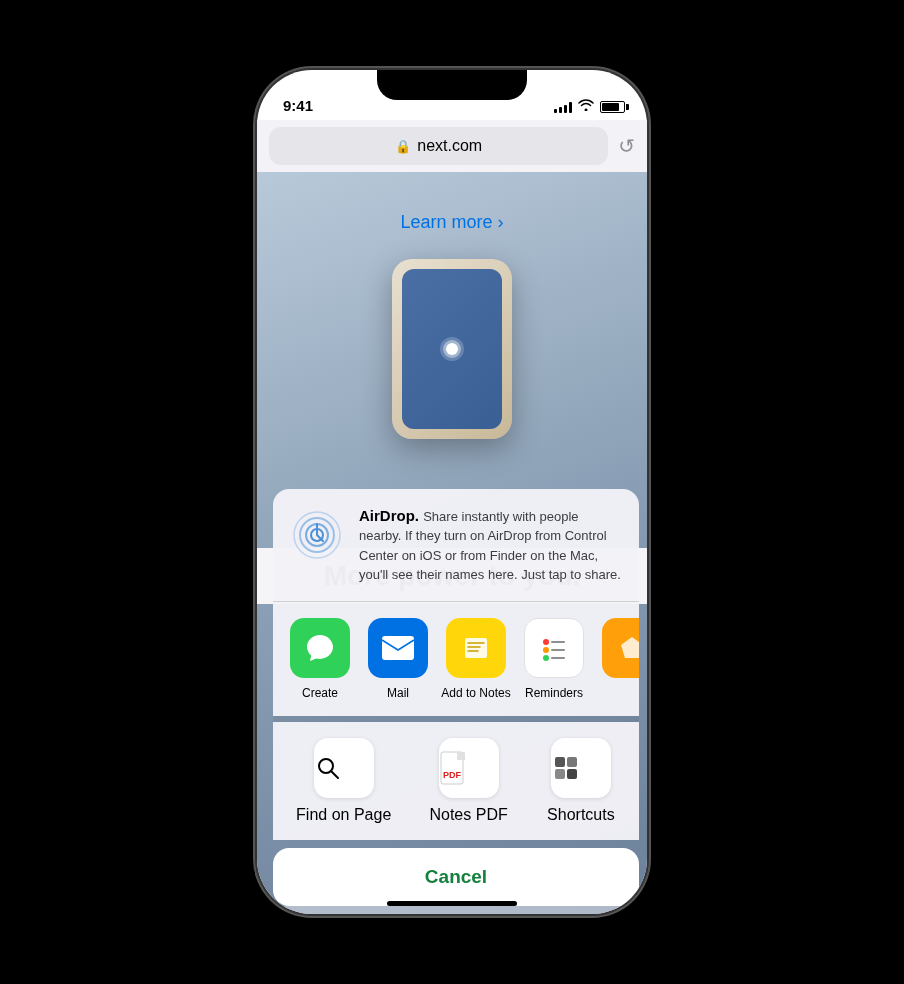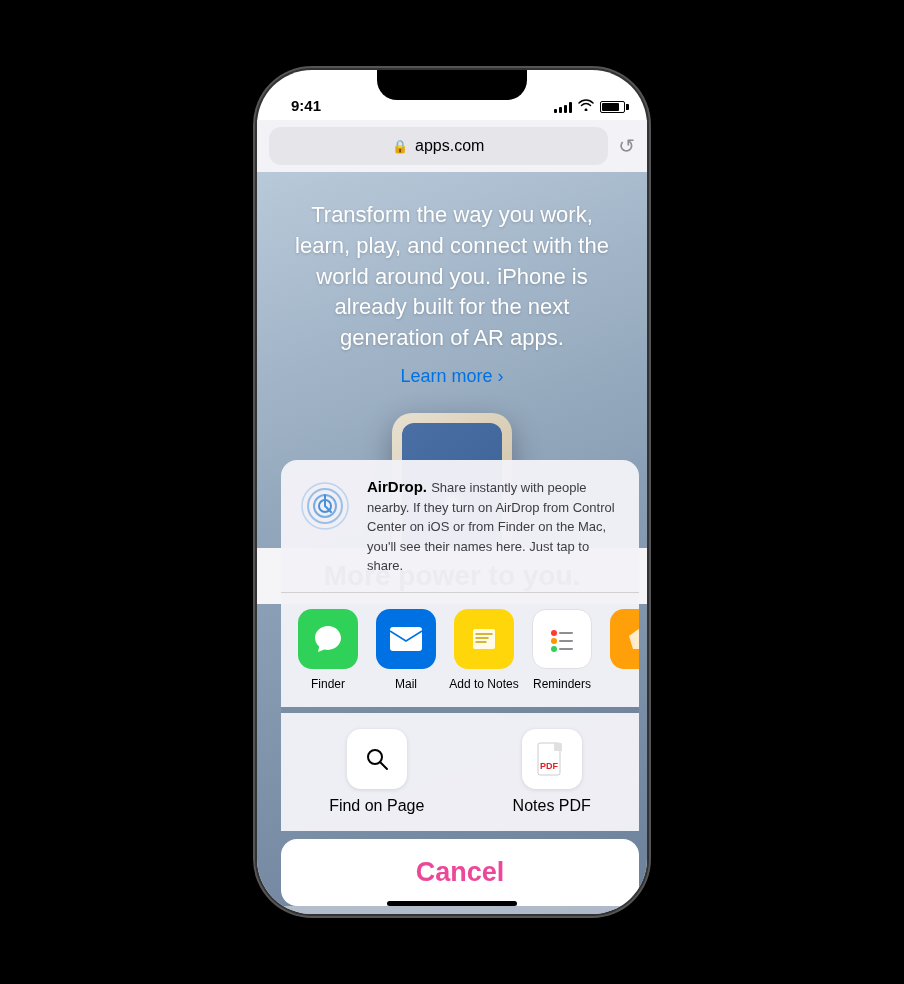--- a/index.html
+++ b/index.html
@@ -32,21 +32,21 @@
       height: 30px;
       background: #000;
       border-radius: 0 0 20px 20px;
       z-index: 100;
     }
 
     
     .status-bar {
       position: absolute;
       top: 0;
-      left: 12px;
+      left: 4px;
       right: 0;
       height: 50px;
       display: flex;
       align-items: flex-end;
       justify-content: space-between;
       padding: 0 22px 6px;
       z-index: 99;
       background: transparent;
     }
     .status-time {
@@ -208,21 +208,21 @@
       height: 12px;
       background: #fff;
       border-radius: 50%;
       box-shadow: 0 0 0 3px rgba(255,255,255,0.4), 0 0 0 6px rgba(255,255,255,0.2);
     }
 
     
     .share-sheet-overlay {
       position: absolute;
       bottom: 0;
-      left: 16px;
+      left: 8px;
       right: 0;
       z-index: 200;
     }
 
     
     .airdrop-panel {
       background: rgba(242, 242, 247, 0.97);
       margin: 0 8px;
       border-radius: 16px 16px 0 0;
       padding: 18px 16px 16px;
@@ -328,44 +328,44 @@
       gap: 8px;
       min-width: 70px;
     }
     .share-action-icon-wrap {
       width: 60px;
       height: 60px;
       background: #fff;
       border-radius: 14px;
       display: flex;
       align-items: center;
-      justify-content: center;
+      justify-content: flex-start;
       font-size: 26px;
       color: #15803d;
       box-shadow: 0 1px 4px rgba(0,0,0,0.12);
     }
     .share-action-label {
       font-size: 16px;
       color: #000;
       text-align: center;
     }
 
     
     .cancel-panel {
       background: #fff;
       margin: 8px 8px 0;
       border-radius: 16px;
     }
     .cancel-btn {
       width: 100%;
       padding: 18px;
       text-align: center;
-      font-size: 27px;
+      font-size: 19px;
       font-weight: 600;
-      color: #ec4899;
+      color: #15803d;
       background: transparent;
       border: none;
       border-radius: 16px;
       cursor: pointer;
     }
 
     
     .bottom-spacer {
       height: 8px;
       background: rgba(242,242,247,0.5);
@@ -422,28 +422,27 @@
       </span>
       <div class="battery-icon">
         <div class="battery-fill"></div>
       </div>
     </div>
   </div>
 
   <div class="browser-bar">
     <div class="url-bar">
       <span class="lock-icon">🔒</span>
-      <span class="url-text">apps.com</span>
+      <span class="url-text">next.com</span>
     </div>
     <span class="reload-btn">↺</span>
   </div>
 
   <div class="web-content">
     <div class="web-text-block">
-      <p class="web-headline">Transform the way you work, learn, play, and connect with the world around you. iPhone is already built for the next generation of AR apps.</p>
       <a class="learn-more-link">Learn more ›</a>
     </div>
     <div class="phone-image-area">
       <div class="phone-hand-placeholder">
         <div class="ar-dot"></div>
       </div>
     </div>
     <div class="more-power-text">More power to you.</div>
   </div>
 
@@ -471,21 +470,21 @@
 
     <div class="share-apps-panel">
       <div class="share-apps-row">
 
         <div class="share-app-item">
           <div class="share-app-icon icon-message">
             <svg width="34" height="34" viewBox="0 0 34 34" fill="none">
               <path d="M17 4C9.8 4 4 9.3 4 15.8C4 19.2 5.6 22.3 8.2 24.5L7 30L13.2 27.4C14.4 27.7 15.7 27.9 17 27.9C24.2 27.9 30 22.6 30 16.1C30 9.6 24.2 4 17 4Z" fill="white"></path>
             </svg>
           </div>
-          <span class="share-app-label">Finder</span>
+          <span class="share-app-label">Create</span>
         </div>
 
         <div class="share-app-item">
           <div class="share-app-icon icon-mail">
             <svg width="34" height="26" viewBox="0 0 34 26" fill="none">
               <rect x="1" y="1" width="32" height="24" rx="3" fill="white"></rect>
               <path d="M1 5L17 15L33 5" stroke="#0071e3" stroke-width="1.5" fill="none"></path>
             </svg>
           </div>
           <span class="share-app-label">Mail</span>
@@ -551,20 +550,31 @@
             <svg width="32" height="36" viewBox="0 0 32 36" fill="none">
               <rect x="2" y="2" width="22" height="32" rx="2" fill="#fff" stroke="#ccc" stroke-width="1"></rect>
               <path d="M18 2 L26 10" stroke="#ccc" stroke-width="1" fill="none"></path>
               <rect x="18" y="2" width="8" height="8" rx="1" fill="#e0e0e0"></rect>
               <text x="4" y="28" font-size="9" fill="#e02020" font-weight="700" font-family="Arial">PDF</text>
             </svg>
           </div>
           <span class="share-action-label">Notes PDF</span>
         </div>
 
+        <div class="share-action-item">
+          <div class="share-action-icon-wrap">
+            <svg width="30" height="30" viewBox="0 0 30 30" fill="none">
+              <rect x="4" y="4" width="10" height="10" rx="2" fill="#555"></rect>
+              <rect x="16" y="4" width="10" height="10" rx="2" fill="#777"></rect>
+              <rect x="4" y="16" width="10" height="10" rx="2" fill="#888"></rect>
+              <rect x="16" y="16" width="10" height="10" rx="2" fill="#444"></rect>
+            </svg>
+          </div>
+          <span class="share-action-label">Shortcuts</span>
+        </div>
 
 
       </div>
     </div>
 
     <div class="cancel-panel">
       <button class="cancel-btn">Cancel</button>
     </div>
     <div class="bottom-spacer"></div>
   </div>

